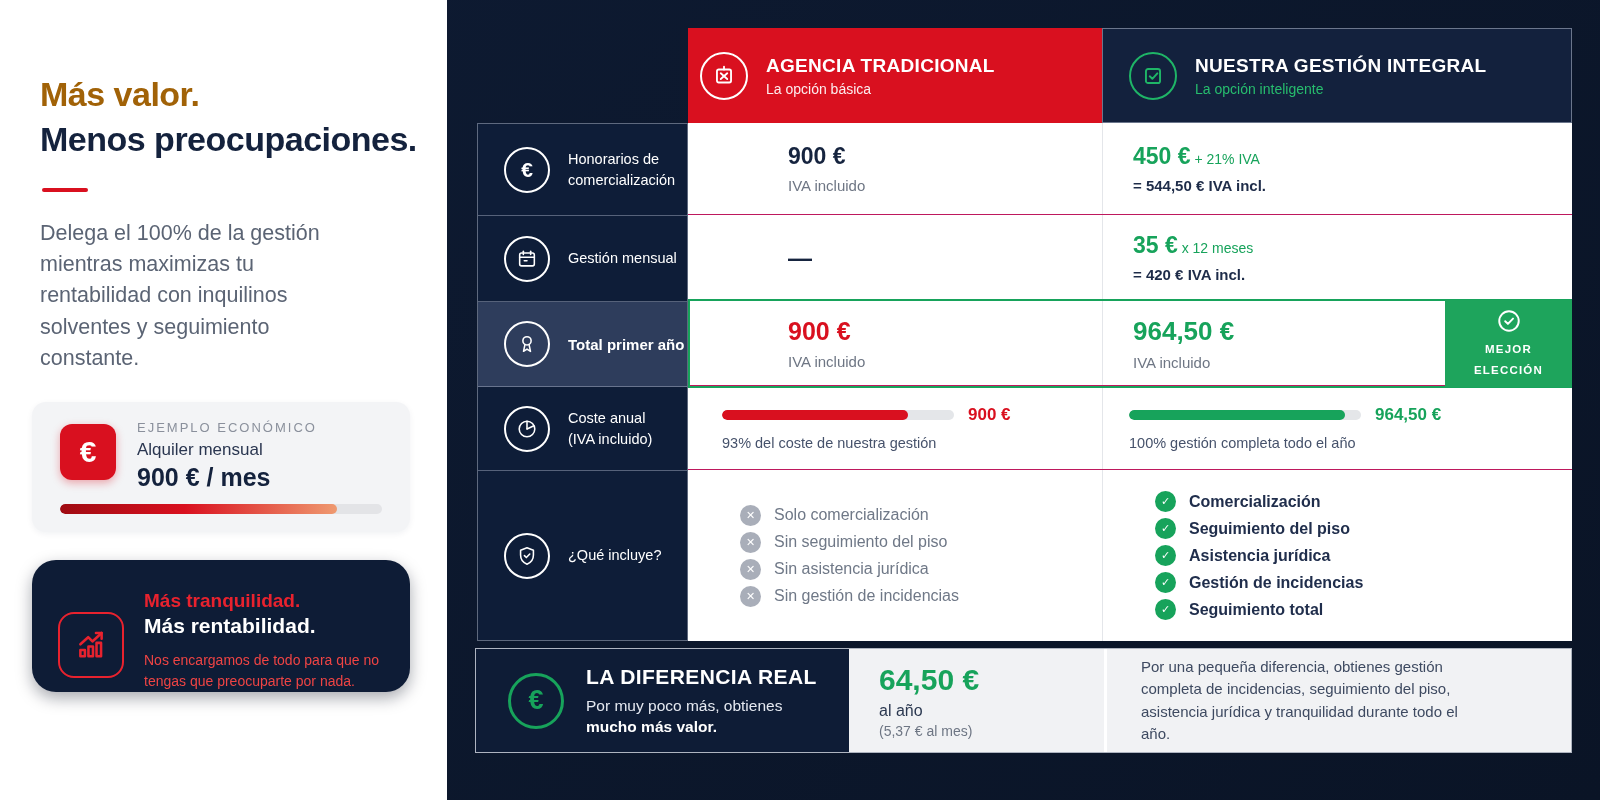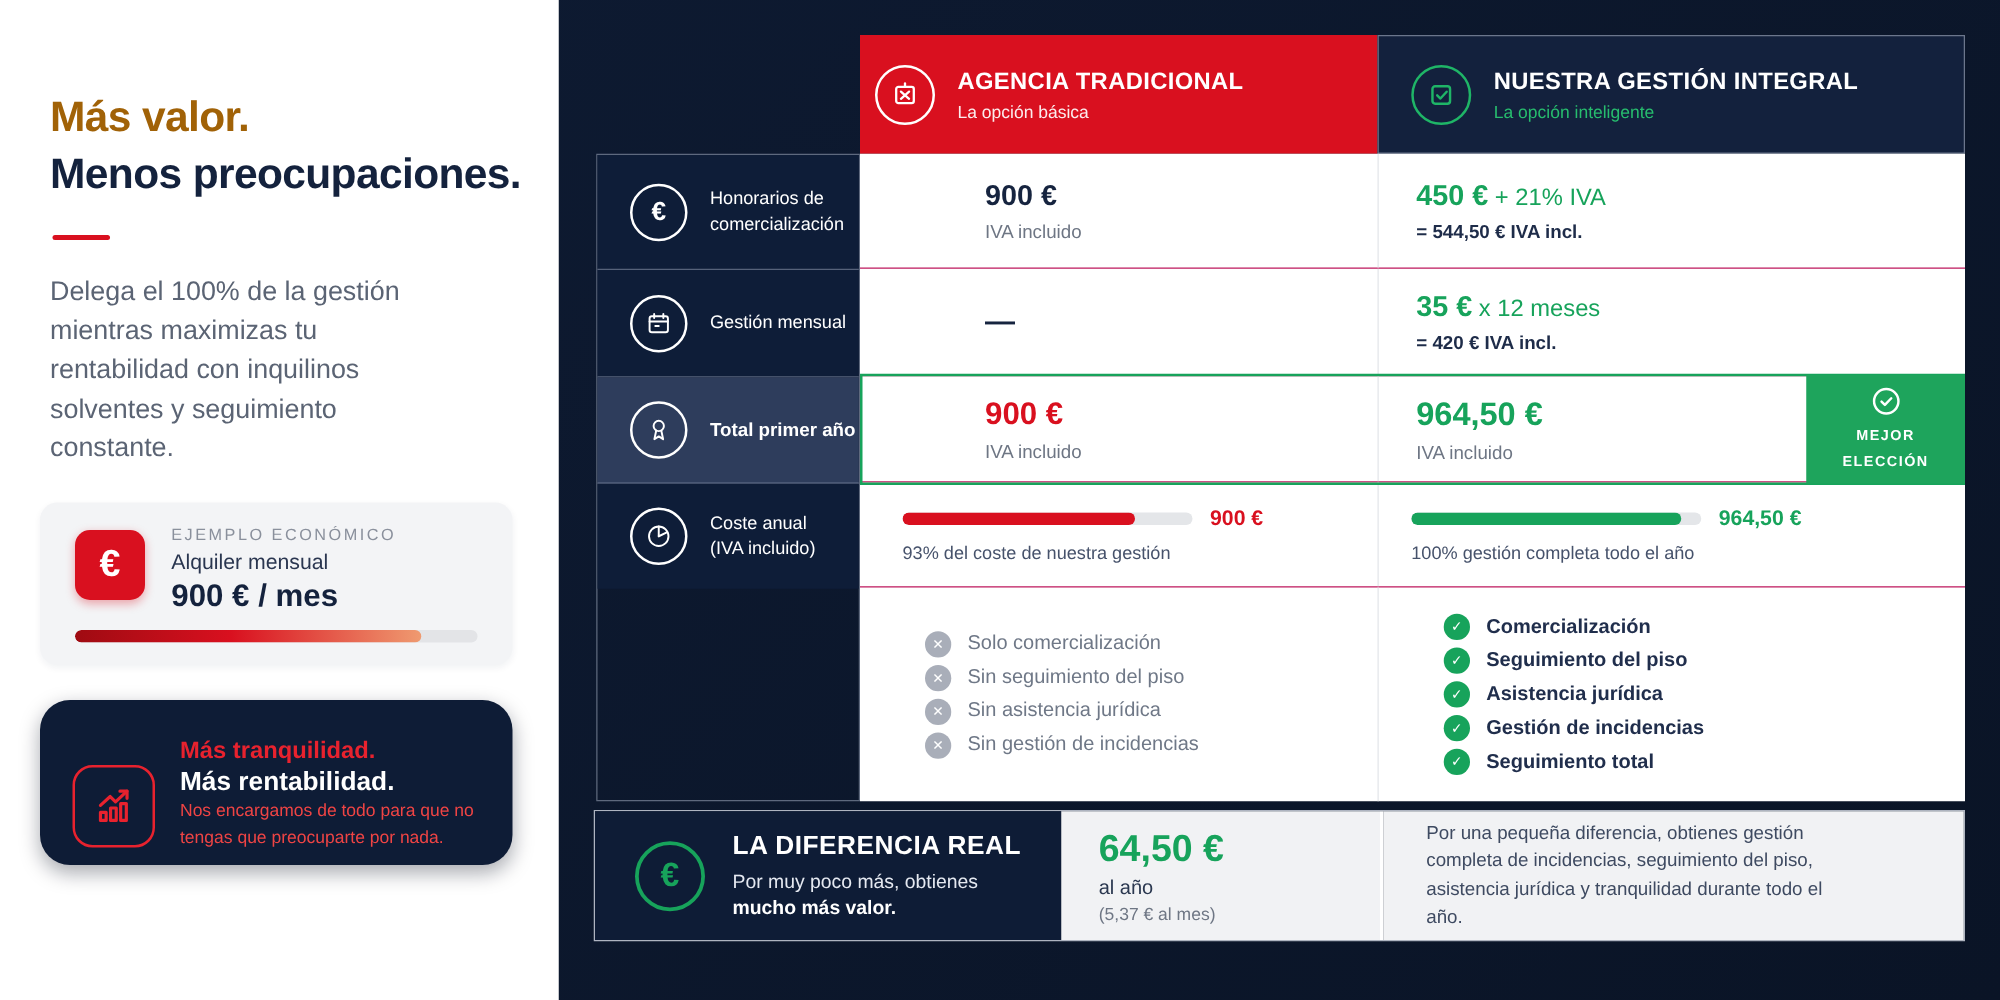--- a/index.html
+++ b/index.html
@@ -26,21 +26,21 @@
   .ec-caption { font-size: 13px; letter-spacing: 2px; color: #8a909c; margin-bottom: 5px; }
   .ec-label { font-size: 17px; color: #2a3650; margin-bottom: 3px; }
   .ec-value { font-size: 25px; font-weight: 700; color: #14223d; }
   .ec-bar-track { position: absolute; left: 28px; top: 102px; width: 322px; height: 10px; background: #e3e4e7; border-radius: 5px; overflow: hidden; }
   .ec-bar-fill { height: 100%; border-radius: 5px; background: linear-gradient(90deg, #9f0b12 0%, #d9101f 45%, #ef9a70 100%); }
 
   .promo-card { position: absolute; left: 32px; top: 560px; width: 378px; height: 132px; background: #0e1c36; border-radius: 24px; box-shadow: 0 6px 16px rgba(5,12,28,0.35); }
   .pc-icon { position: absolute; left: 26px; top: 52px; width: 66px; height: 66px; border: 2px solid #e8222e; border-radius: 16px; display: flex; align-items: center; justify-content: center; color: #e8222e; }
   .pc-text { position: absolute; left: 112px; top: 30px; width: 250px; }
   .pc-title-red { font-size: 19px; font-weight: 700; color: #e8222e; margin-bottom: 2px; }
-  .pc-title-white { font-size: 21px; font-weight: 700; color: #ffffff; }
+  .pc-title-white { font-size: 21px; font-weight: 700; color: #ffffff; margin-bottom: 12px; }
   .pc-body { font-size: 14px; line-height: 1.5; color: #ef4444; }
 
   
   .header-red { position: absolute; left: 688px; top: 28px; width: 414px; height: 95px; background: #d9101f; display: flex; align-items: center; padding-left: 12px; gap: 18px; }
   .header-dark { position: absolute; left: 1102px; top: 28px; width: 470px; height: 95px; background: #13213d; border: 1px solid rgba(180,190,205,0.55); display: flex; align-items: center; padding-left: 26px; gap: 18px; }
   .hdr-icon-circle { width: 48px; height: 48px; border-radius: 50%; border: 2.5px solid currentColor; display: flex; align-items: center; justify-content: center; flex: none; }
   .header-red .hdr-icon-circle { color: #ffffff; }
   .header-dark .hdr-icon-circle { color: #1fb567; }
   .hdr-title { font-size: 19px; font-weight: 700; color: #ffffff; letter-spacing: 0.3px; margin-bottom: 4px; }
   .hdr-sub-red { font-size: 14px; color: rgba(255,255,255,0.92); }
@@ -55,21 +55,21 @@
   .lc-text { font-size: 14.5px; line-height: 1.4; }
   .label-cell.highlight .lc-text { font-weight: 700; font-size: 15px; }
 
   
   .content { position: absolute; left: 688px; top: 123px; width: 884px; height: 518px; background: #ffffff; }
   .c-row { position: absolute; left: 0; width: 884px; display: flex; border-bottom: 1px solid #be185d; }
   .c-row:last-child { border-bottom: none; }
   .cell-a { width: 414px; display: flex; flex-direction: column; justify-content: center; padding-left: 100px; }
   .cell-b { width: 470px; border-left: 1px solid #e4e6ea; display: flex; flex-direction: column; justify-content: center; padding-left: 30px; }
   .val { font-size: 23px; font-weight: 700; color: #16243f; margin-bottom: 7px; }
-  .val .suffix { font-size: 19px; font-weight: 400; }
+  .val .suffix { font-size: 14px; font-weight: 400; }
   .val-green { color: #17a35b; }
   .val-red { color: #d9101f; font-size: 25px; }
   .val-big-green { color: #17a35b; font-size: 26px; }
   .note { font-size: 15px; color: #6e7684; }
   .note-strong { font-size: 15px; font-weight: 700; color: #1e2c49; }
   .dash { font-size: 24px; font-weight: 700; color: #16243f; }
 
   
   .green-outline { position: absolute; left: 688px; top: 299px; width: 884px; height: 89px; border: 2px solid #17a35b; pointer-events: none; z-index: 4; }
   .best-badge { position: absolute; left: 1445px; top: 300px; width: 127px; height: 87px; background: #1ea45c; z-index: 5; display: flex; flex-direction: column; align-items: center; justify-content: center; gap: 3px; }
@@ -220,20 +220,29 @@
           <circle cx="12" cy="12" r="8.5"></circle>
           <line x1="12" y1="12" x2="12" y2="3.5"></line>
           <line x1="12" y1="12" x2="19.5" y2="8.5"></line>
         </svg>
       </div>
       <div class="lc-text">
         <span>Coste anual</span><br>
         <span>(IVA incluido)</span>
       </div>
     </div>
+    <div class="label-cell" style="flex:1">
+      <div class="lc-icon">
+        <svg width="22" height="22" viewBox="0 0 24 24" fill="none" stroke="currentColor" stroke-width="1.7" stroke-linecap="round" stroke-linejoin="round">
+          <path d="M12 3 L19 5.8 V11 C19 15.8 16.1 19.4 12 21 C7.9 19.4 5 15.8 5 11 V5.8 Z"></path>
+          <polyline points="9.2,11.6 11.3,13.7 15,9.9"></polyline>
+        </svg>
+      </div>
+      <div class="lc-text">¿Qué incluye?</div>
+    </div>
   </div>
 
   <div class="content">
 
     <div class="c-row" style="top:0;height:92px">
       <div class="cell-a">
         <div class="val">900 €</div>
         <div class="note">IVA incluido</div>
       </div>
       <div class="cell-b">

